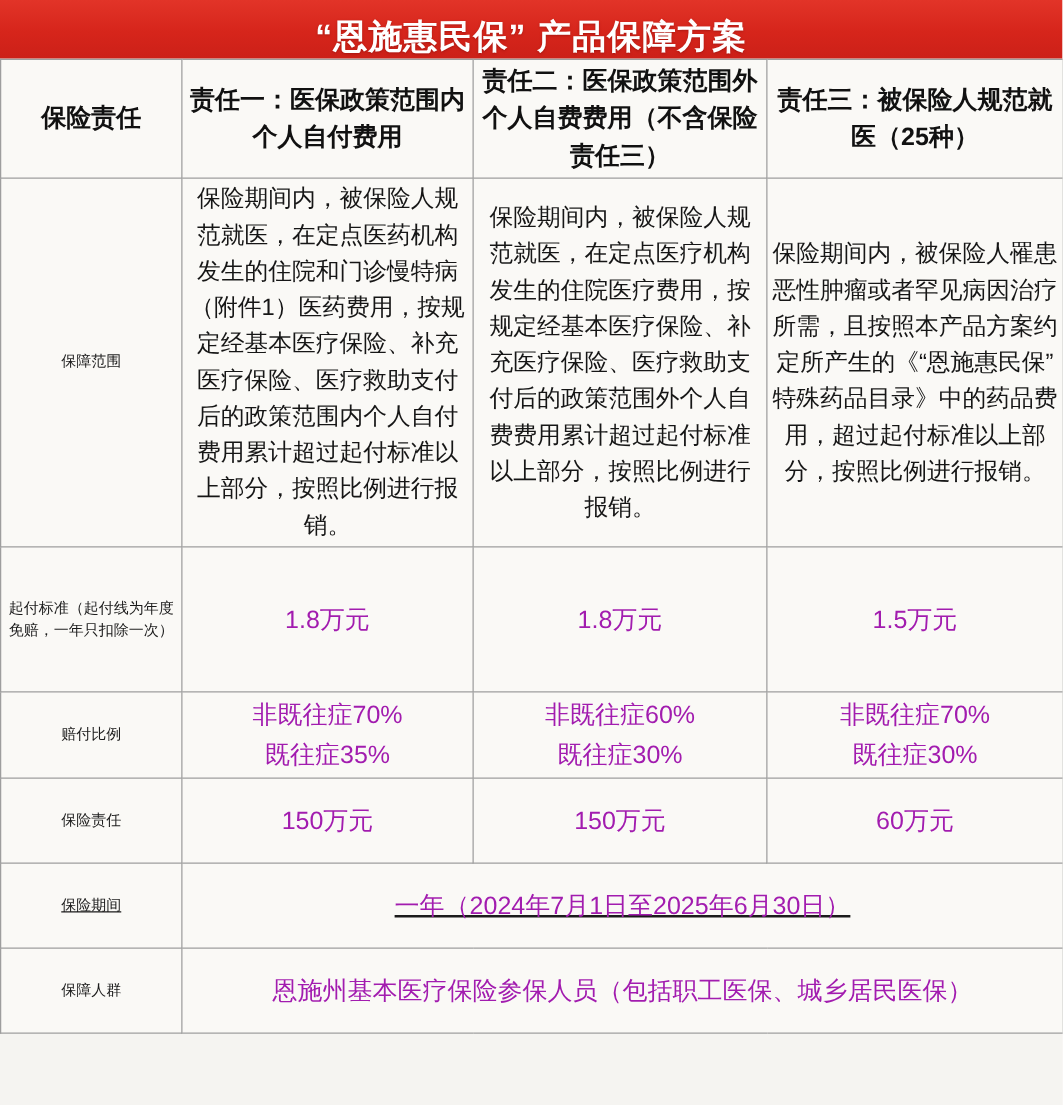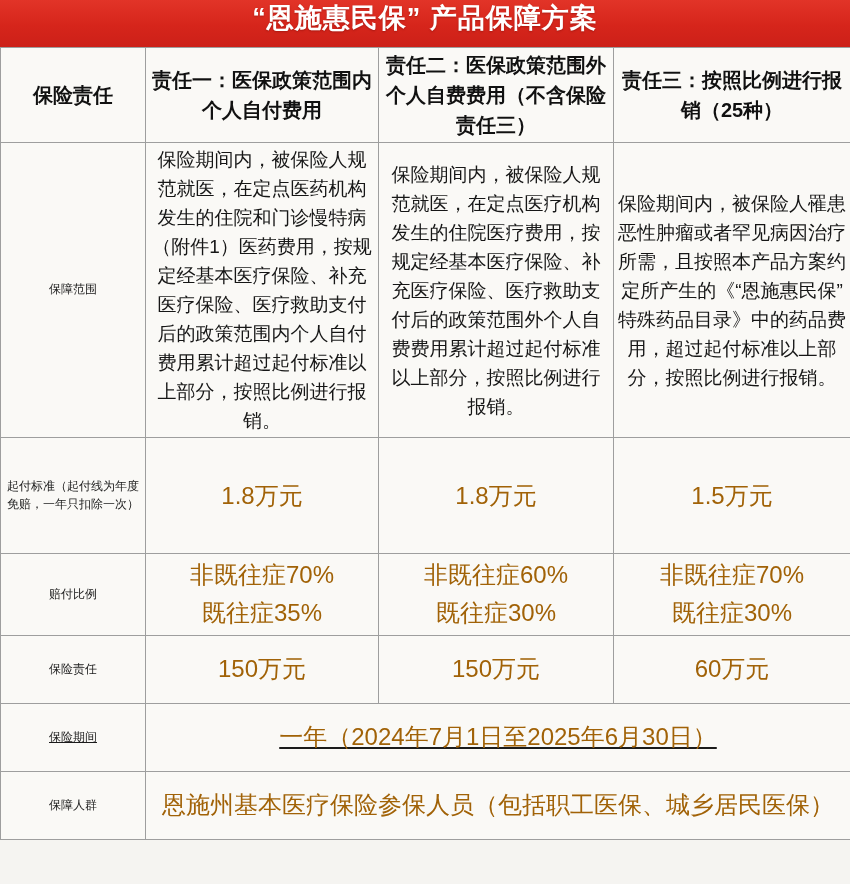--- a/index.html
+++ b/index.html
@@ -6,21 +6,21 @@
   body{
     width:850px;height:884px;
     background:#f5f4f1;
     font-family:"Liberation Sans","DejaVu Sans",sans-serif;
     color:#1b1b1b;
     overflow:hidden;
   }
   .banner{
     width:850px;height:47px;
     background:linear-gradient(180deg,#e23428 0%,#d6251b 55%,#cc2018 100%);
-    display:flex;align-items:flex-start;justify-content:center;
+    display:flex;align-items:flex-end;justify-content:center;
   }
   .banner-title{
     color:#ffffff;
     font-size:27px;
     font-weight:bold;
     letter-spacing:1px;
     text-shadow:0 1px 2px rgba(90,0,0,.35);
   }
   table.benefits{
     width:850px;
@@ -60,22 +60,22 @@
   }
   td.para{
     font-size:19px;
     line-height:29px;
     text-align:justify;
     vertical-align:middle;
     padding:6px 8px;
     color:#161616;
   }
   td.value{
-    font-size:24px;
-    color:#a16207;
+    font-size:20px;
+    color:#a21caf;
   }
   td.multiline{
     white-space:pre-line;
     line-height:1.6;
   }
 </style>
 </head>
 <body>
 
 <div class="banner">
@@ -88,21 +88,21 @@
     <col style="width:233px">
     <col style="width:235px">
     <col style="width:237px">
   </colgroup>
 
   <tbody>
       <tr class="r-head">
     <th class="colhead">保险责任</th>
     <th class="colhead">责任一：医保政策范围内个人自付费用</th>
     <th class="colhead">责任二：医保政策范围外个人自费费用（不含保险责任三）</th>
-    <th class="colhead">责任三：按照比例进行报销（25种）</th>
+    <th class="colhead">责任三：被保险人规范就医（25种）</th>
   </tr>
 
   <tr class="r-scope">
     <td class="rowlabel">保障范围</td>
     <td class="para">保险期间内，被保险人规范就医，在定点医药机构发生的住院和门诊慢特病（附件1）医药费用，按规定经基本医疗保险、补充医疗保险、医疗救助支付后的政策范围内个人自付费用累计超过起付标准以上部分，按照比例进行报销。</td>
     <td class="para">保险期间内，被保险人规范就医，在定点医疗机构发生的住院医疗费用，按规定经基本医疗保险、补充医疗保险、医疗救助支付后的政策范围外个人自费费用累计超过起付标准以上部分，按照比例进行报销。</td>
     <td class="para">保险期间内，被保险人罹患恶性肿瘤或者罕见病因治疗所需，且按照本产品方案约定所产生的《“恩施惠民保”特殊药品目录》中的药品费用，超过起付标准以上部分，按照比例进行报销。</td>
   </tr>
 
   <tr class="r-deduct">

